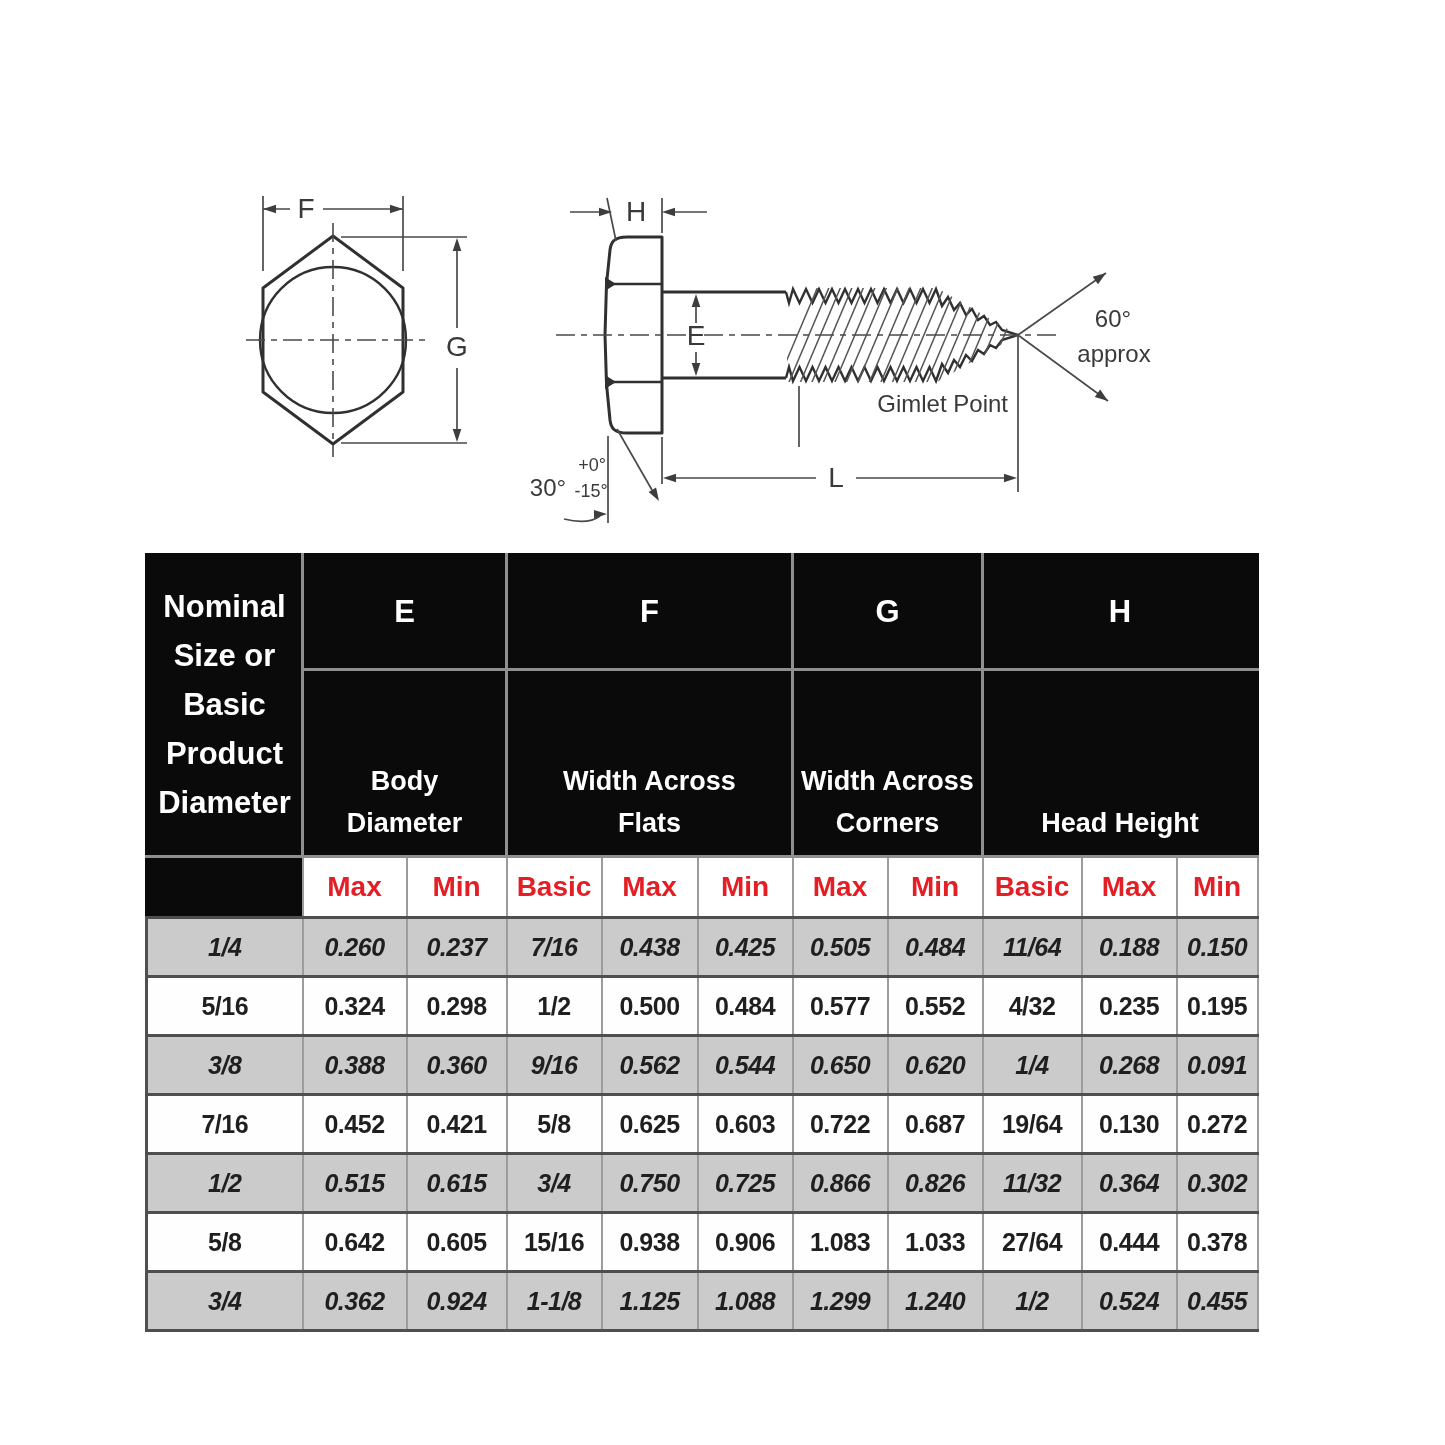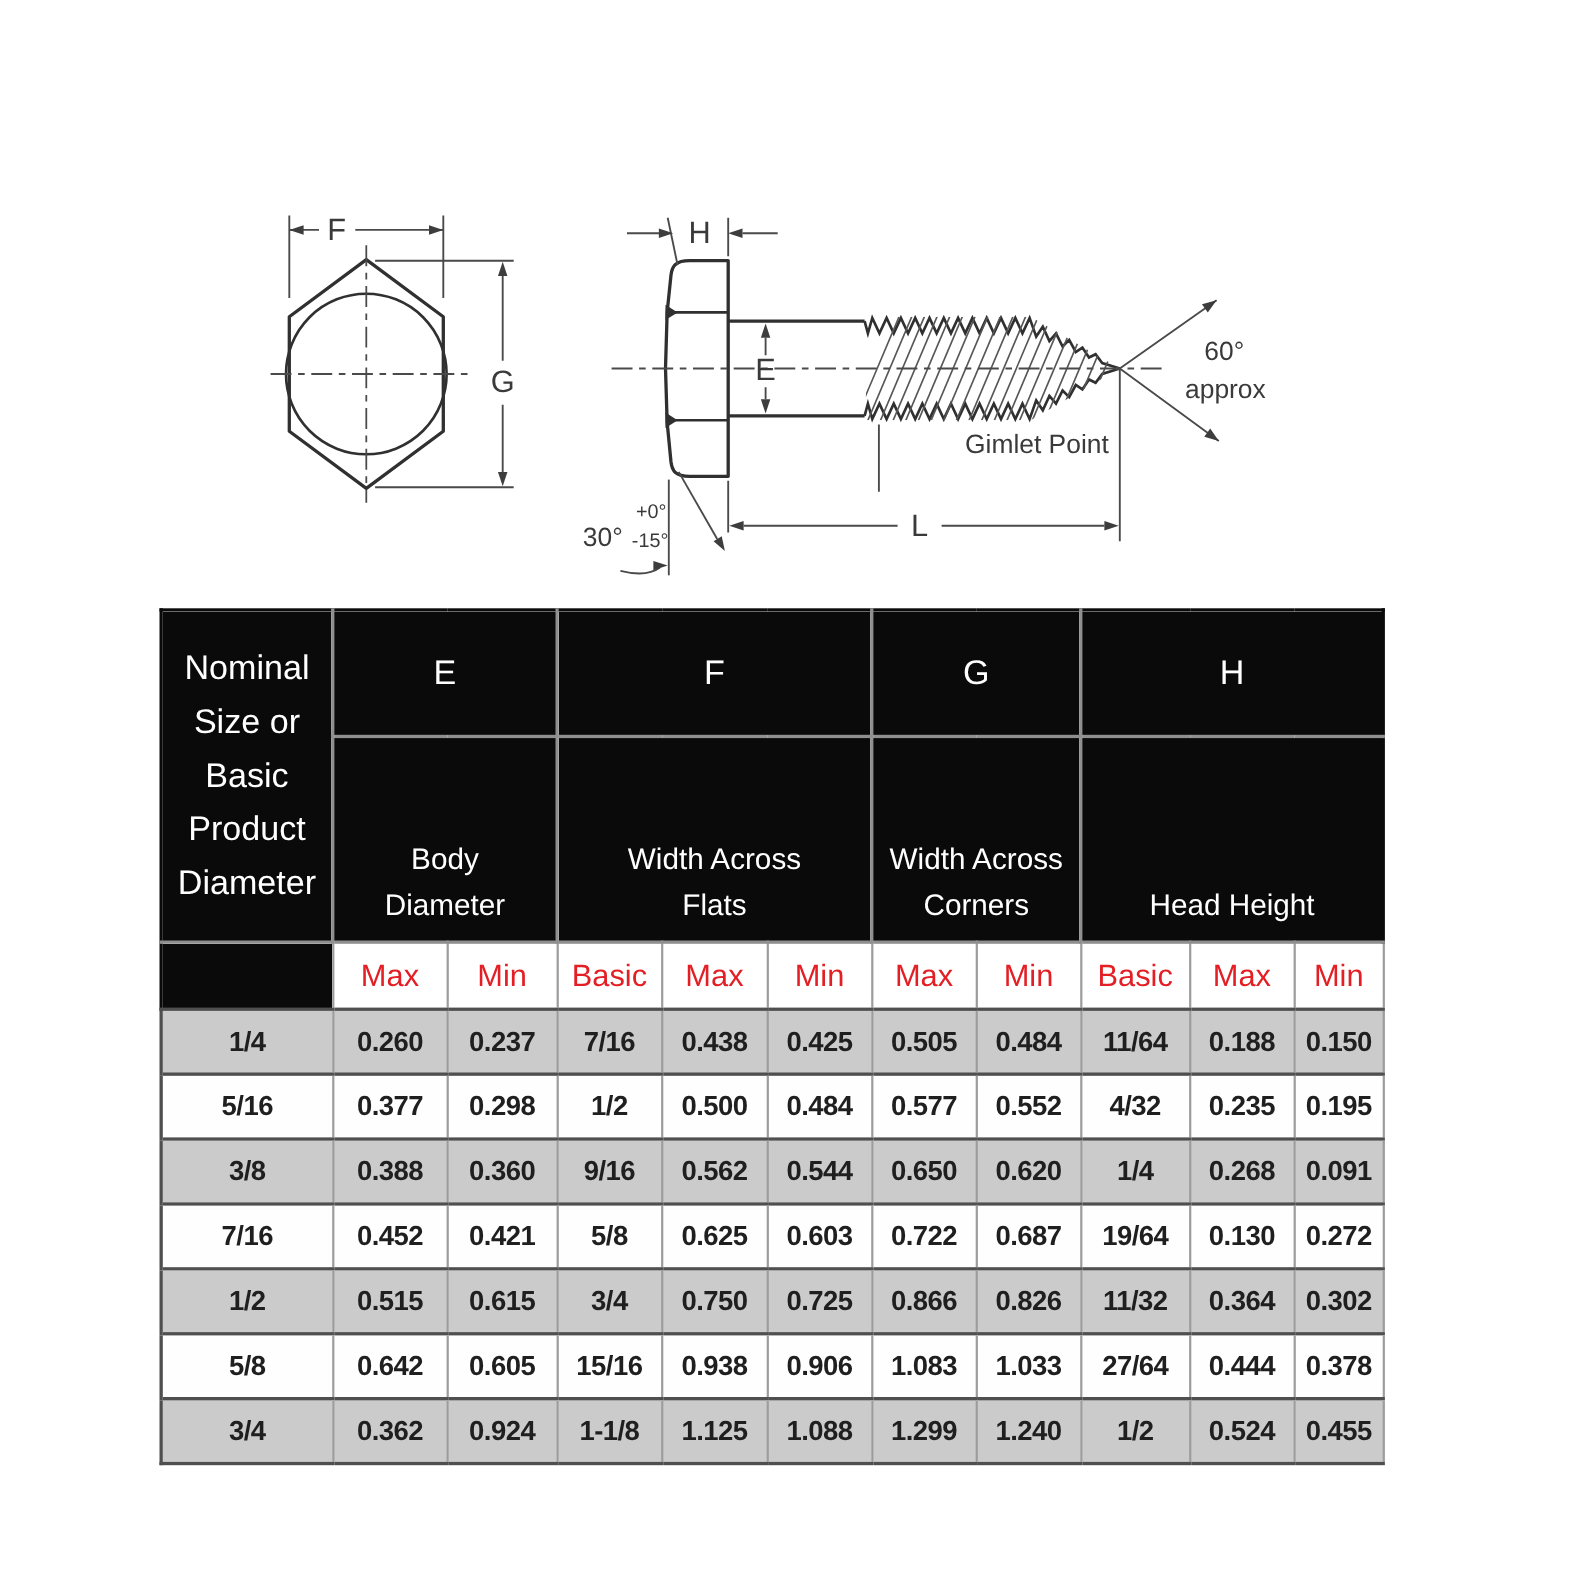--- a/index.html
+++ b/index.html
@@ -22,37 +22,37 @@
 
   
   :root{
     --header-bg:#0a0a0a; --header-text:#ffffff; --sub-text:#e31e24;
     --row-alt-bg:#cbcbcb; --row-bg:#fefefe; --data-text:#1f1f1f;
   }
   table.spec{position:absolute;left:145px;top:553px;width:1111px;
     border-collapse:collapse;table-layout:fixed;}
   table.spec th,table.spec td{padding:0;overflow:hidden;}
   thead th{background:var(--header-bg);color:var(--header-text);
-    border:3px solid #8f8f8f;font-weight:normal;text-align:center;}
+    border:3px solid #8f8f8f;font-weight:bold;text-align:center;}
   tr.r1 th{height:112px;font-size:31px;border-top-color:var(--header-bg);}
   tr.r1 th:last-child{border-right-color:var(--header-bg);}
   th.corner{font-size:27px;line-height:1.58;vertical-align:middle;
     white-space:pre-line;border-left-color:var(--header-bg);}
   tr.r2 th{height:174px;font-size:27px;line-height:1.55;vertical-align:bottom;
     padding-bottom:10px;white-space:pre-line;}
   tr.r2 th:last-child{border-right-color:var(--header-bg);}
   tr.r3 th{height:58px;background:#fff;color:var(--sub-text);font-size:28px;
     border:2px solid #9c9c9c;border-top:3px solid #8f8f8f;
     border-bottom:3px solid #4f4f4f;}
   tr.r3 th.blackcell{background:var(--header-bg);
     border-left:3px solid var(--header-bg);}
   tbody td{height:56px;background:var(--row-bg);color:var(--data-text);
     font-size:25px;font-weight:bold;letter-spacing:-0.5px;text-align:center;
     vertical-align:middle;border:2px solid #9c9c9c;border-top:3px solid #4f4f4f;}
-  tbody tr.alt td{background:var(--row-alt-bg);}
+  tbody tr.alt td{background:var(--row-alt-bg);font-style:italic;}
   tbody td:first-child{border-left:3px solid #4f4f4f;}
   tbody tr:last-child td{border-bottom:3px solid #4f4f4f;}
 </style>
 </head>
 <body>
 
 <div class="page">
 
   <svg class="drawing" viewBox="140 150 1130 400">
 
@@ -221,21 +221,21 @@
           <td>0.438</td>
           <td>0.425</td>
           <td>0.505</td>
           <td>0.484</td>
           <td>11/64</td>
           <td>0.188</td>
           <td>0.150</td>
         </tr>
         <tr>
           <td>5/16</td>
-          <td>0.377</td>
+          <td>0.324</td>
           <td>0.298</td>
           <td>1/2</td>
           <td>0.500</td>
           <td>0.484</td>
           <td>0.577</td>
           <td>0.552</td>
           <td>4/32</td>
           <td>0.235</td>
           <td>0.195</td>
         </tr>

